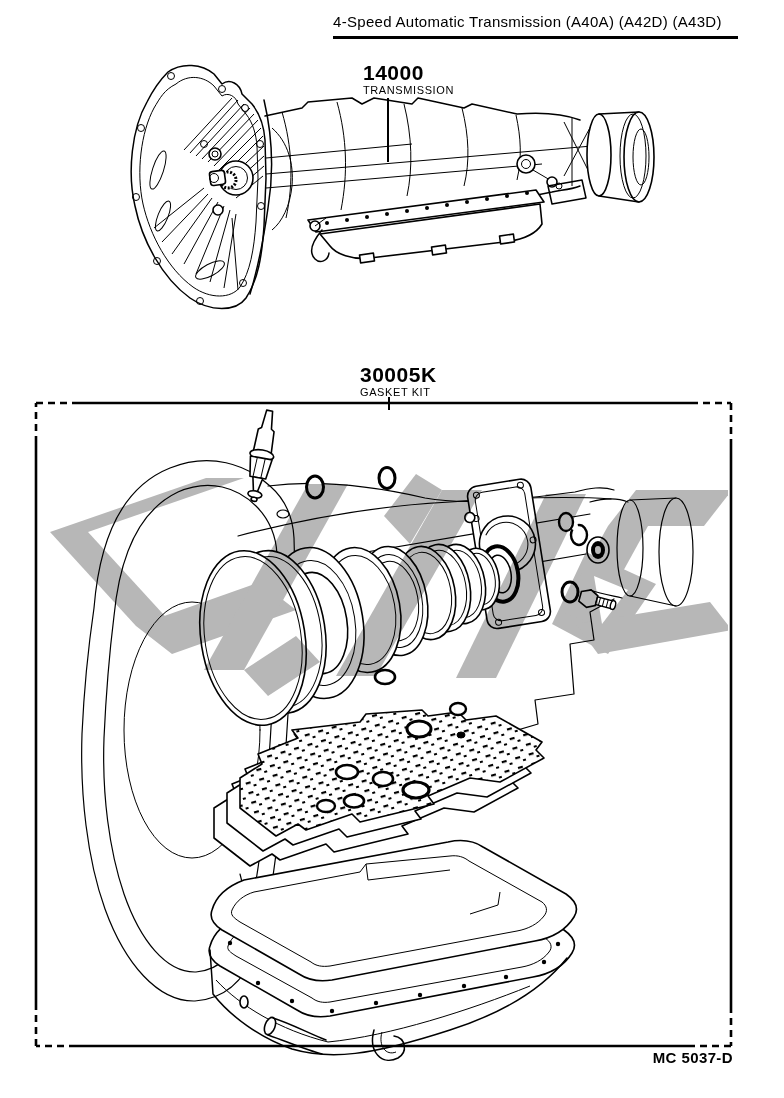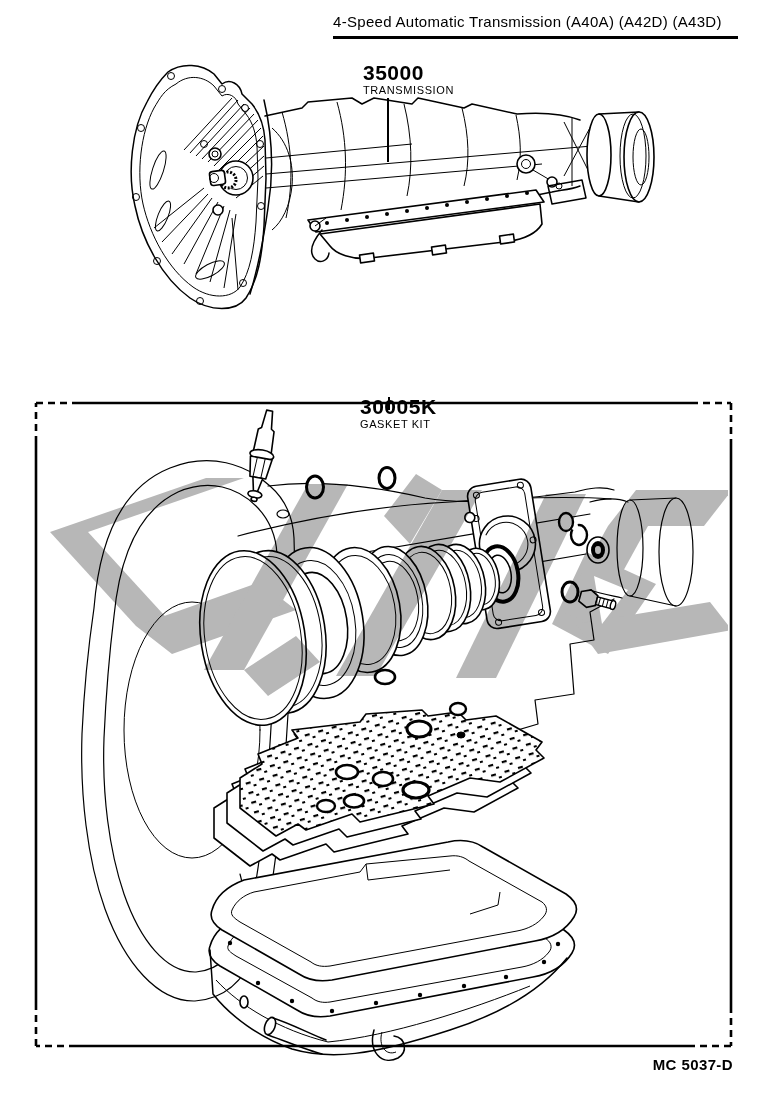--- a/index.html
+++ b/index.html
@@ -4,29 +4,29 @@
 <style>
   html,body{margin:0;padding:0;background:#ffffff;}
   .page{position:relative;width:738px;height:1098px;background:#fff;overflow:hidden;
         font-family:"Liberation Sans", sans-serif;color:#000;}
   .title{position:absolute;left:333px;top:13px;width:451px;font-size:15px;letter-spacing:.3px;
          white-space:nowrap;border-bottom:3px solid #000;padding-bottom:6px;}
   .callout{position:absolute;line-height:1;}
   .callout .pn{font-size:21px;font-weight:bold;letter-spacing:.5px;}
   .callout .pname{font-size:11px;font-weight:normal;letter-spacing:.6px;margin-top:2px;}
   .co-trans{left:363px;top:62px;}
-  .co-gasket{left:360px;top:364px;margin-top:32px;}
+  .co-gasket{left:360px;top:364px;}
   .leader{position:absolute;width:2px;background:#000;}
   .l-trans{left:387px;top:98px;height:64px;}
   .l-gasket{left:388px;top:397px;height:13px;}
   .fig-trans{position:absolute;left:112px;top:58px;width:565px;height:275px;}
   .fig-gasket{position:absolute;left:30px;top:394px;width:712px;height:676px;}
   .watermark{position:absolute;left:38px;top:448px;width:690px;height:280px;mix-blend-mode:multiply;}
   .code{position:absolute;left:612px;top:1049px;width:121px;text-align:right;
-        font-size:15px;font-weight:bold;letter-spacing:.4px;margin-top:7px;}
+        font-size:15px;font-weight:bold;letter-spacing:.4px;}
   svg .ln{fill:none;stroke:#000;stroke-width:1.5;stroke-linejoin:round;stroke-linecap:round;}
   svg .thin{fill:none;stroke:#000;stroke-width:1;stroke-linejoin:round;}
   svg .wf{fill:#fff;stroke:#000;stroke-width:1.6;stroke-linejoin:round;}
   svg .ghost{fill:none;stroke:#000;stroke-width:1.2;stroke-linejoin:round;stroke-linecap:round;}
 </style>
 </head>
 <body>
 
 <div class="page">
 
@@ -131,21 +131,21 @@
     <rect class="wf" x="248" y="196" width="14" height="8" transform="rotate(-8 255 200)"></rect>
     <rect class="wf" x="320" y="188" width="14" height="8" transform="rotate(-8 327 192)"></rect>
     <rect class="wf" x="388" y="177" width="14" height="8" transform="rotate(-8 395 181)"></rect>
 
     <path class="ln" d="M210,172 C200,184 196,194 203,201 C208,206 216,203 217,195"></path>
     <circle class="wf" cx="203" cy="168" r="5"></circle>
       <path class="thin" d="M203,168 L214,160"></path>
   </svg>
 
   <div class="callout co-trans">
-    <div class="pn">35000</div>
+    <div class="pn">14000</div>
     <div class="pname">TRANSMISSION</div>
   </div>
   <div class="leader l-trans"></div>
 
   <div class="callout co-gasket">
     <div class="pn">30005K</div>
     <div class="pname">GASKET KIT</div>
   </div>
   <div class="leader l-gasket"></div>
 

